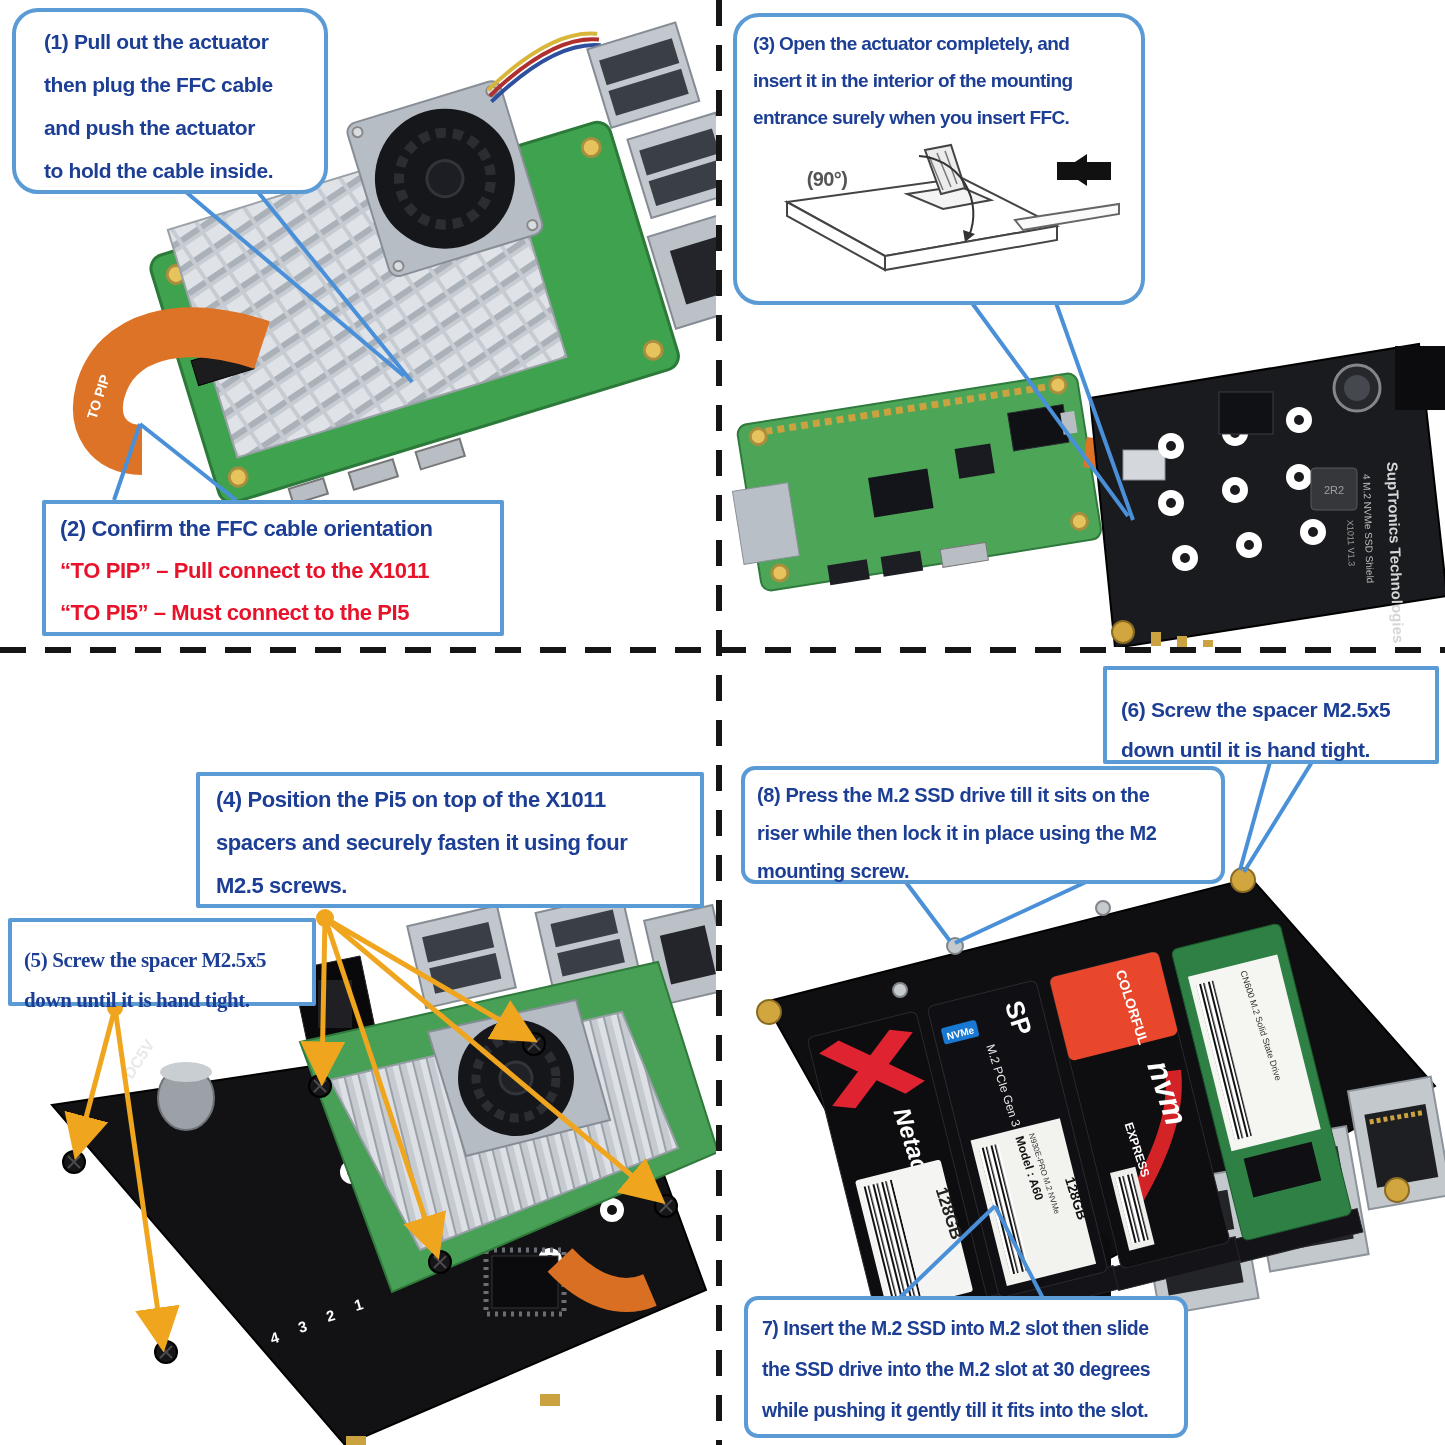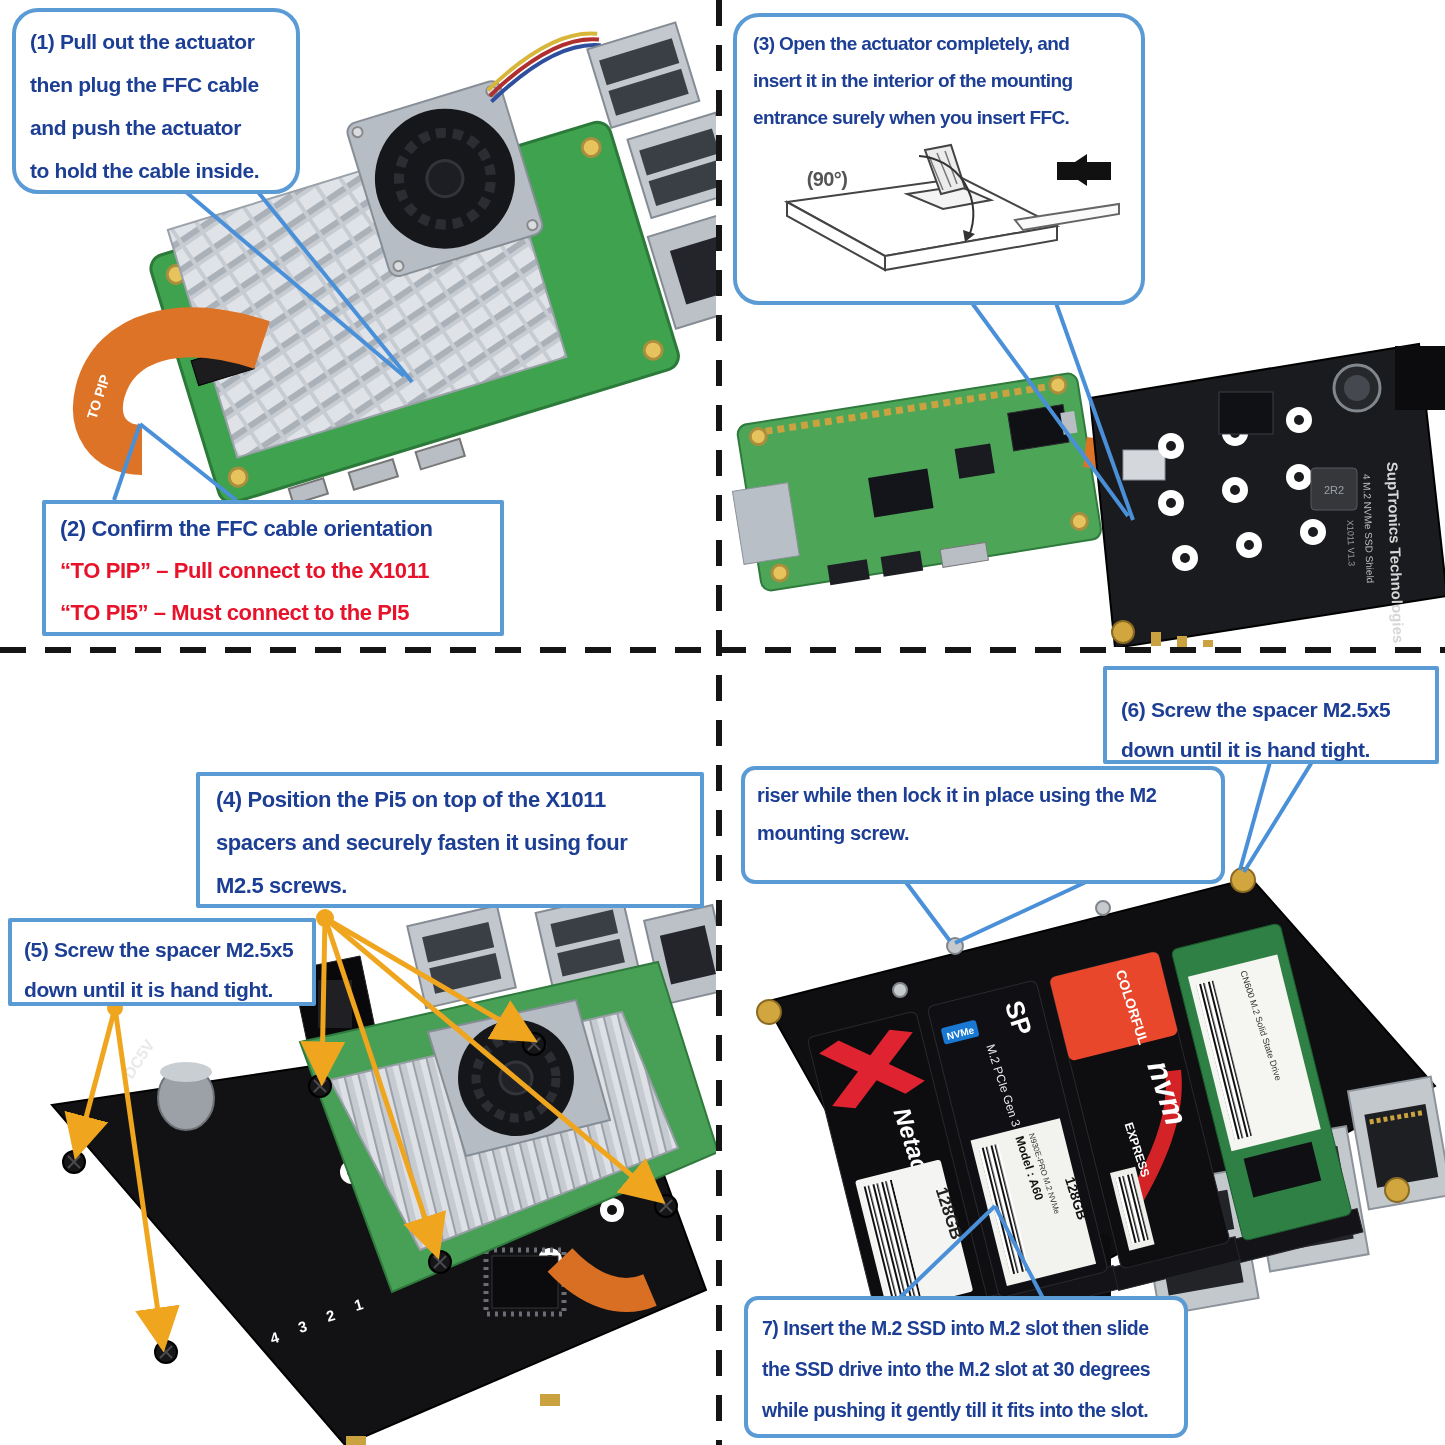--- a/index.html
+++ b/index.html
@@ -7,25 +7,25 @@
           font-family:"Liberation Sans",sans-serif;}
   .divider-v{position:absolute;top:0;width:6px;height:1445px;
     background:repeating-linear-gradient(180deg,#151515 0 26px,transparent 26px 45px);}
   .divider-h{position:absolute;left:0;height:6px;width:1445px;
     background:repeating-linear-gradient(90deg,#151515 0 26px,transparent 26px 45px);}
   .callout{position:absolute;background:#ffffff;border:4px solid #5b9bd5;border-radius:2px;
     color:#1c3e94;font-weight:bold;z-index:6;box-sizing:border-box;}
   .callout .ln{white-space:nowrap;}
   .red{color:#e8132a;}
   .qsvg{position:absolute;z-index:2;}
-  #c1{left:12px;top:8px;width:288px;height:186px;padding:8px 14px;font-size:21px;line-height:43px;letter-spacing:-0.4px;border-radius:26px;}
+  #c1{left:12px;top:8px;width:316px;height:186px;padding:8px 28px;font-size:21px;line-height:43px;letter-spacing:-0.4px;border-radius:26px;}
   #c2{left:42px;top:500px;width:462px;height:136px;padding:4px 14px;font-size:22px;line-height:42px;letter-spacing:-0.4px;}
   #c3{left:733px;top:13px;width:412px;height:292px;padding:8px 14px 0 16px;font-size:19px;line-height:37px;letter-spacing:-0.6px;border-radius:26px;}
   #c4{left:196px;top:772px;width:508px;height:136px;padding:2px 16px;font-size:22px;line-height:43px;letter-spacing:-0.4px;}
-  #c5{left:8px;top:918px;width:308px;height:88px;padding:8px 12px;font-size:21px;line-height:40px;letter-spacing:-0.4px;}
+  #c5{left:8px;top:918px;width:308px;height:88px;padding:18px 12px;font-size:21px;line-height:40px;letter-spacing:-0.4px;font-family:Liberation Serif, serif;}
   #c6{left:1103px;top:666px;width:336px;height:98px;padding:20px 14px;font-size:21px;line-height:40px;letter-spacing:-0.4px;}
   #c7{left:744px;top:1296px;width:444px;height:142px;padding:8px 14px;font-size:19.5px;line-height:41px;letter-spacing:-0.5px;border-radius:14px;}
   #c8{left:741px;top:766px;width:484px;height:118px;padding:6px 12px;font-size:20px;line-height:38px;letter-spacing:-0.4px;border-radius:14px;}
   #c3 .art{margin:4px 0 0 4px;}
 </style>
 </head>
 <body>
 
 <div id="canvas">
 
@@ -378,20 +378,21 @@
     <div class="ln">(5) Screw the spacer M2.5x5</div>
     <div class="ln">down until it is hand tight.</div>
   </div>
 
   <div id="c6" class="callout">
     <div class="ln">(6) Screw the spacer M2.5x5</div>
     <div class="ln">down until it is hand tight.</div>
   </div>
 
   <div id="c8" class="callout">
+    <div class="ln">(8) Press the M.2 SSD drive till it sits on the</div>
     <div class="ln">riser while then lock it in place using the M2</div>
     <div class="ln">mounting screw.</div>
   </div>
 
   <div id="c7" class="callout">
     <div class="ln">7) Insert the M.2 SSD into M.2 slot then slide</div>
     <div class="ln">the SSD drive into the M.2 slot at 30 degrees</div>
     <div class="ln">while pushing it gently till it fits into the slot.</div>
   </div>
 

